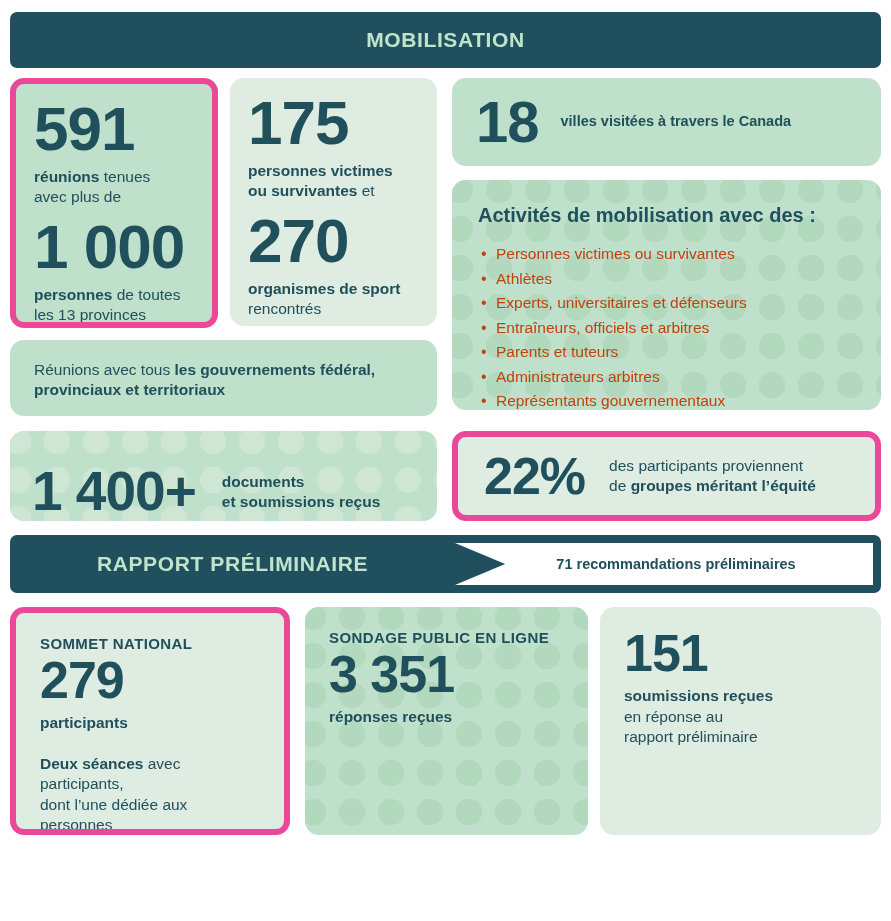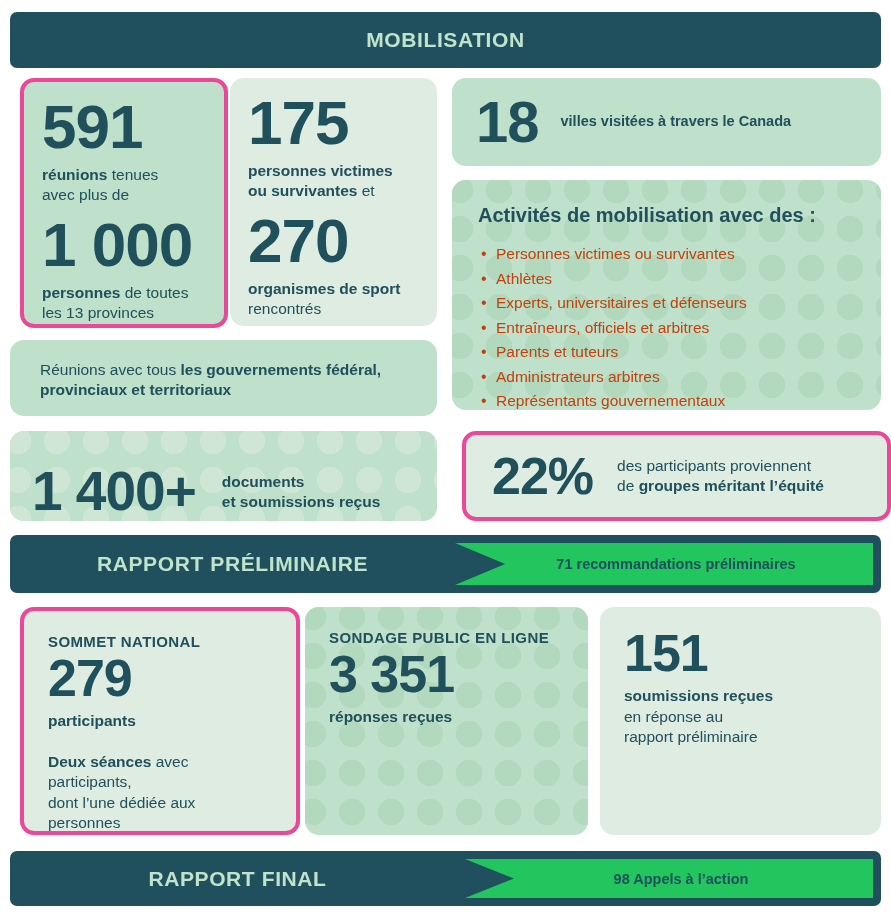--- a/index.html
+++ b/index.html
@@ -38,21 +38,21 @@
     color: #bfe3cb;
     font-weight: bold;
     font-size: 21px;
     letter-spacing: 0.6px;
   }
   .banner-arrow {
     position: absolute;
     top: 8px;
     bottom: 8px;
     right: 8px;
-    background: #22c55e;
+    background: #ffffff;
     display: flex;
     align-items: center;
     justify-content: center;
     clip-path: polygon(0% 0%, 100% 0%, 100% 100%, 0% 100%, 12% 50%);
   }
   .banner-arrow span {
     color: #20505d;
     font-weight: bold;
     font-size: 14.5px;
     margin-left: 24px;
@@ -67,21 +67,21 @@
   }
   .card-inner {
     position: relative;
     z-index: 2;
     padding: 18px 20px;
     box-sizing: border-box;
     height: 100%;
   }
   .bg-mid   { background: #bfe0ca; }
   .bg-light { background: #dfece1; }
-  .bordered { border: 4px solid #ec4899; margin-left: 10px; }
+  .bordered { border: 6px solid #ec4899; }
 
   
   .dots::before {
     content: "";
     position: absolute;
     inset: 0;
     z-index: 1;
     background-image: radial-gradient(circle at 14px 14px, #b2d9be 13px, transparent 13.5px);
     background-size: 39px 39px;
     background-position: -6px -4px;
@@ -193,21 +193,21 @@
         <li>Experts, universitaires et défenseurs</li>
         <li>Entraîneurs, officiels et arbitres</li>
         <li>Parents et tuteurs</li>
         <li>Administrateurs arbitres</li>
         <li>Représentants gouvernementaux</li>
       </ul>
     </div>
   </div>
 
   <div class="card bg-mid" style="left:10px; top:340px; width:427px; height:76px;">
-    <div class="card-inner" style="padding:20px 30px;">
+    <div class="card-inner" style="padding:20px 24px;">
       <div class="txt" style="font-size:15.5px;">
         <span>Réunions avec tous </span><b>les gouvernements fédéral,</b>
       </div>
       <div class="txt"><b>provinciaux et territoriaux</b></div>
     </div>
   </div>
 
   <div class="card bg-mid dots light-dots" style="left:10px; top:431px; width:427px; height:90px;">
     <div class="card-inner row-center" style="padding:0 22px;margin-top:16px;">
       <div class="num-md">1 400+</div>
@@ -260,20 +260,14 @@
 
   <div class="card bg-light" style="left:600px; top:607px; width:281px; height:228px;">
     <div class="card-inner" style="padding:22px 24px;">
       <div class="big-num" style="font-size:52px;">151</div>
       <div class="txt" style="font-weight:bold; margin-top:8px;">soumissions reçues</div>
       <div class="txt">en réponse au</div>
       <div class="txt">rapport préliminaire</div>
     </div>
   </div>
 
-  <div class="banner" style="left:10px; top:851px; width:871px; height:55px;">
-    <div class="banner-title" style="width:455px;">RAPPORT FINAL</div>
-    <div class="banner-arrow" style="left:455px; right:8px;">
-      <span>98 Appels à l’action</span>
-    </div>
-  </div>
 
 </div>
 
 </body></html>

